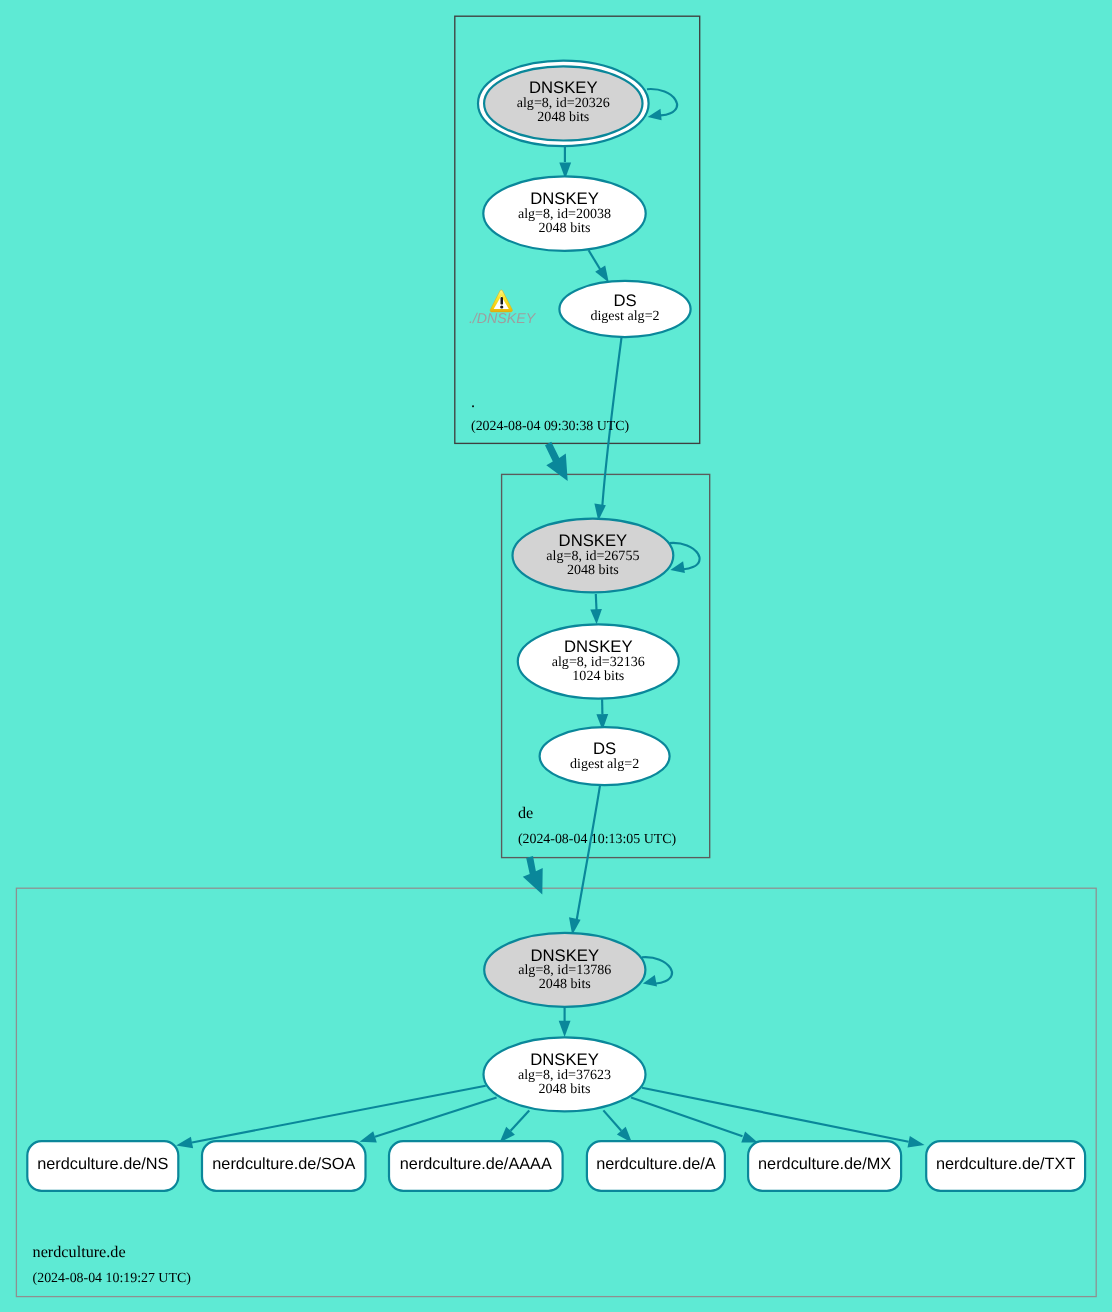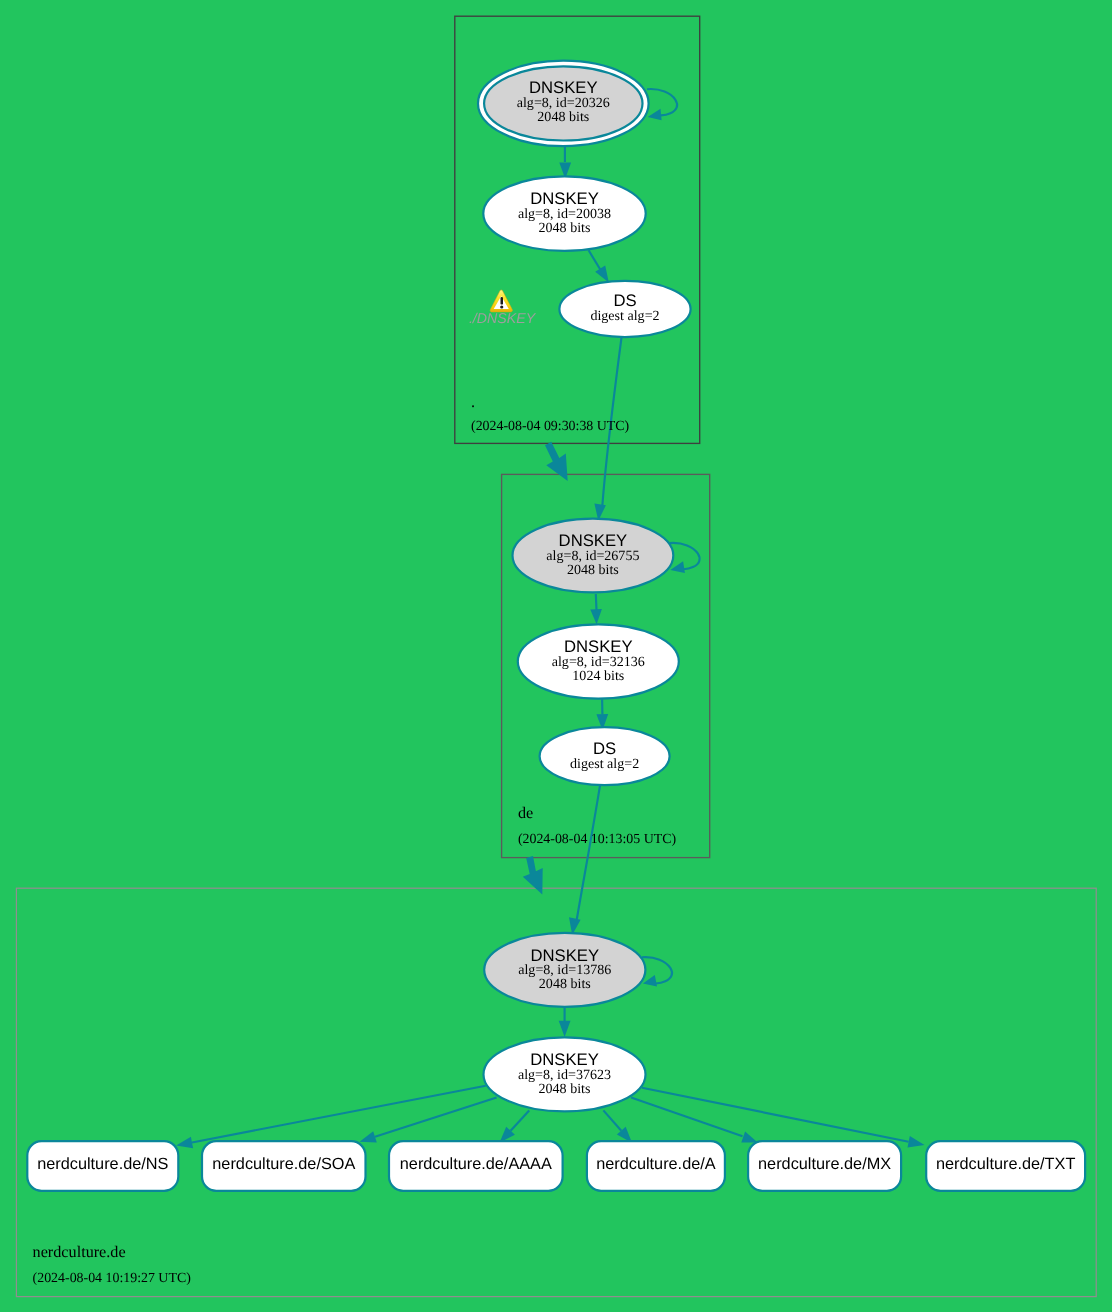--- a/index.html
+++ b/index.html
@@ -1,19 +1,19 @@
 <!DOCTYPE html>
 <html><head>
 <meta charset="utf-8">
 <title>DNSSEC Authentication Chain</title>
 <style>
   html,body{margin:0;padding:0;background:#ffffff;}
   body{width:1112px;height:1312px;overflow:hidden;font-family:"Liberation Sans",sans-serif;
        -webkit-font-smoothing:antialiased;}
-  #stage{position:relative;width:1112px;height:1312px;background:#22c55e;}
+  #stage{position:relative;width:1112px;height:1312px;background:#5eead4;}
   svg#graph{position:absolute;left:0;top:0;width:1112px;height:1312px;display:block;
             shape-rendering:geometricPrecision;text-rendering:geometricPrecision;}
   .zbox{fill:none;}
   .nodeshape{stroke:#0a879a;stroke-width:2.2;}
   .edge{fill:none;stroke:#0a879a;stroke-width:2.15;stroke-linecap:butt;}
   .ehead{fill:#0a879a;stroke:none;}
   .zarrow{fill:#0a879a;stroke:none;}
   .t-sans{font-family:"Liberation Sans",sans-serif;fill:#000000;}
   .t-serif{font-family:"Liberation Serif",serif;fill:#000000;}
   .t-muted{font-family:"Liberation Sans",sans-serif;fill:#9e9e9e;font-style:italic;}

